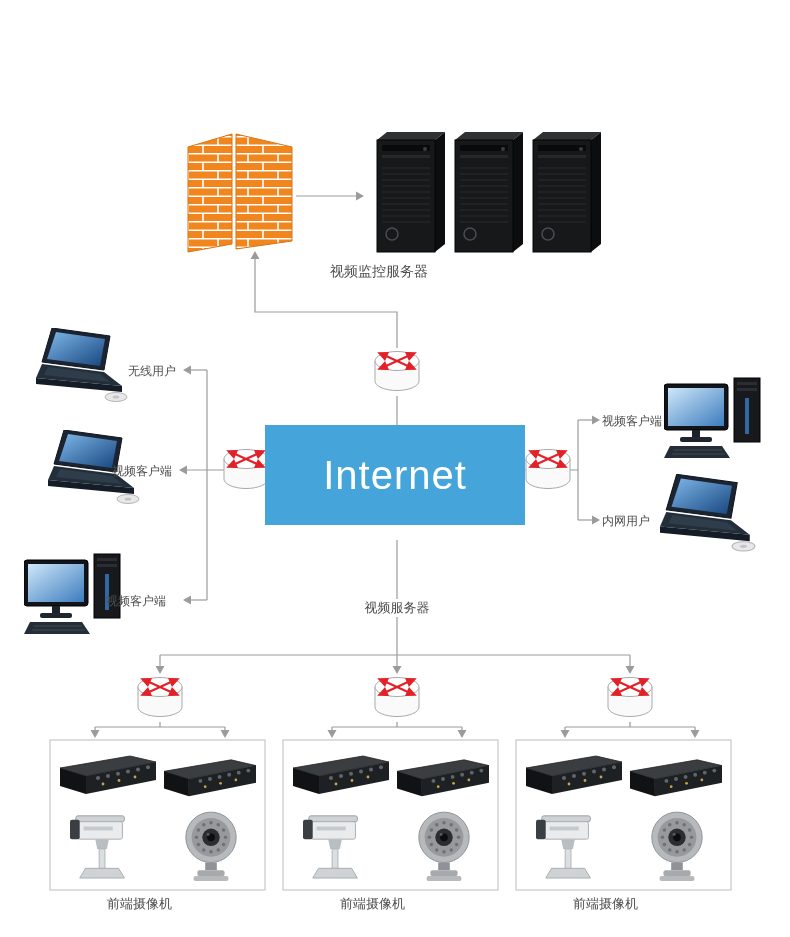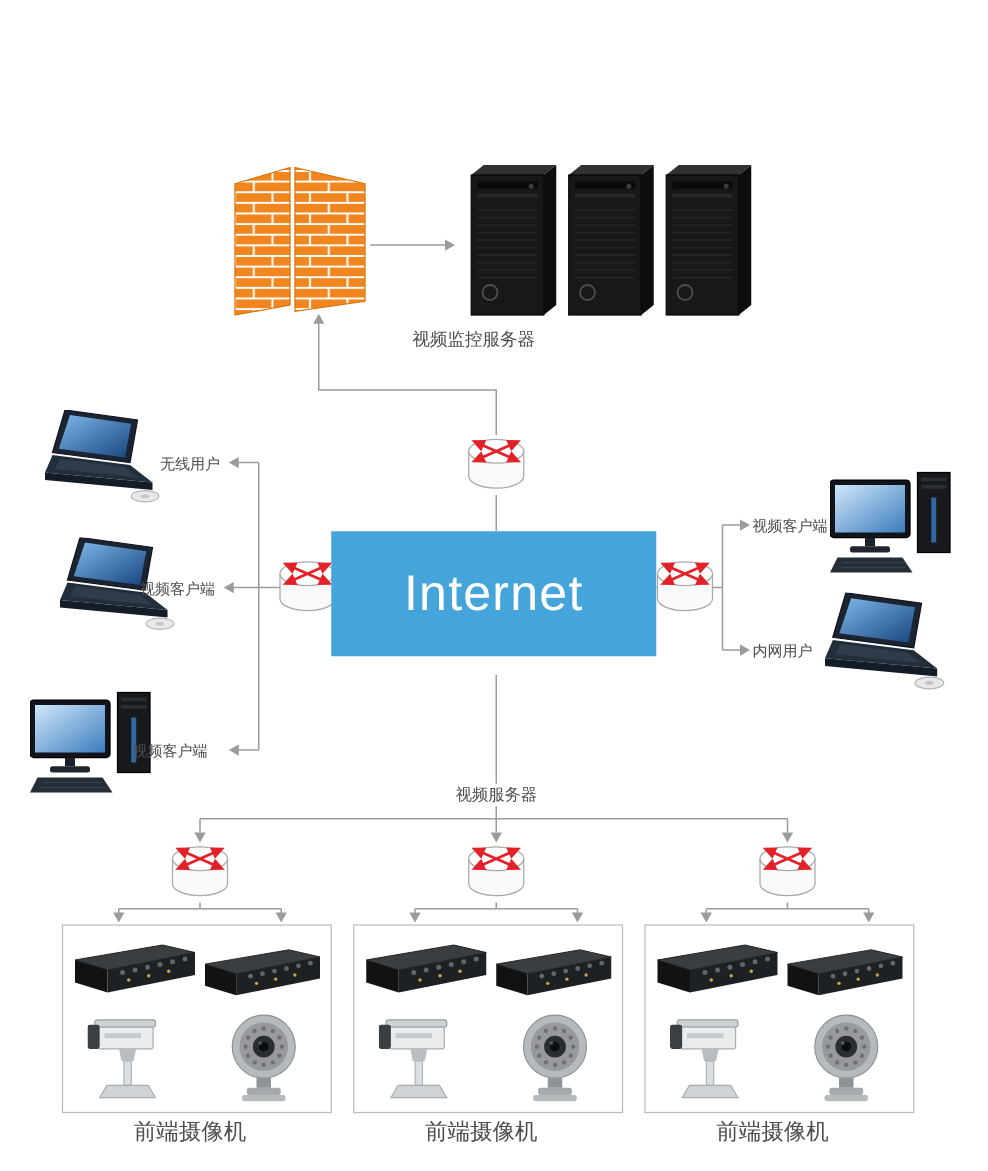--- a/index.html
+++ b/index.html
@@ -7,22 +7,22 @@
   .canvas { position:relative; width:790px; height:937px; background:#fff; overflow:hidden; }
   .layer { position:absolute; left:0; top:0; z-index:1; }
   .title { position:absolute; left:0; top:18px; width:100%; text-align:center;
            font-size:44px; font-weight:500; color:#333; letter-spacing:2px; z-index:2; }
   .internet { position:absolute; left:265px; top:425px; width:260px; height:100px;
               background:#45a5da; color:#fff; display:flex; align-items:center; justify-content:center;
               font-size:40px; letter-spacing:1px; z-index:2; }
   .lbl { position:absolute; color:#4d4d4d; font-size:12px; line-height:1.25; z-index:3; white-space:nowrap; }
   .lbl.c { text-align:left; }
   .lbl.big { font-size:14px; }
-  .lbl.onwire { background:#fff; padding:1px 6px; font-size:13px; text-align:center;margin-top:28px; }
-  .lbl.cam { font-size:18px;font-family:Liberation Mono, monospace; }
+  .lbl.onwire { background:#fff; padding:1px 6px; font-size:13px; text-align:center; }
+  .lbl.cam { font-size:13px; }
 </style>
 </head>
 <body>
 
 <div class="canvas">
 
 
   <svg class="layer" width="790" height="937" viewBox="0 0 790 937">
     <defs>
       <linearGradient id="gLap" x1="0" y1="0" x2="1" y2="1">

